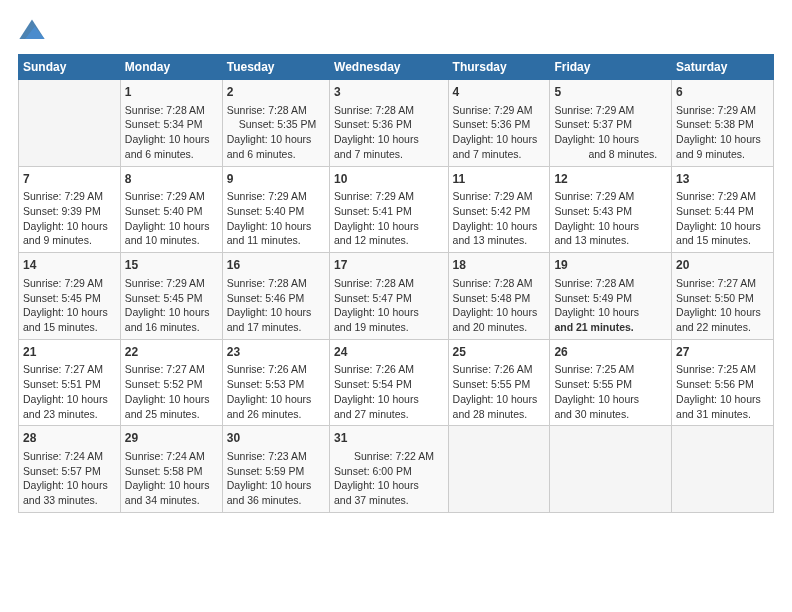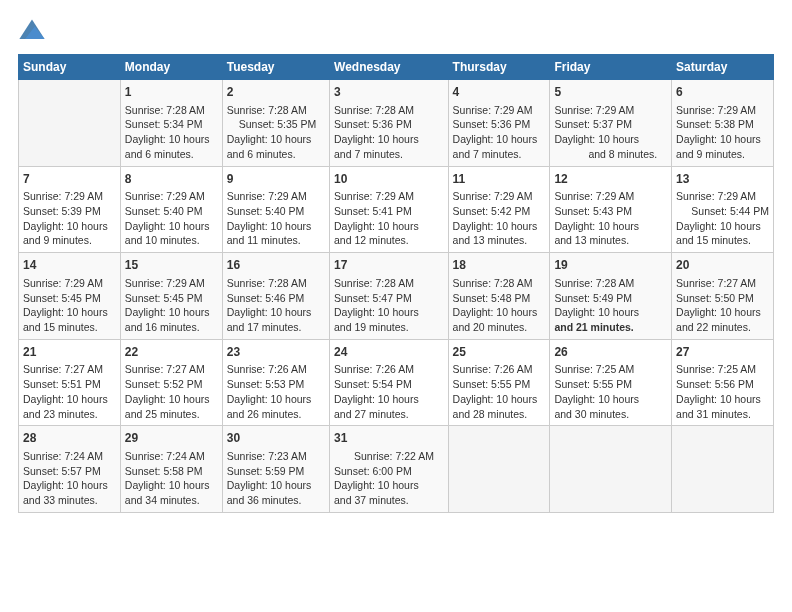--- a/index.html
+++ b/index.html
@@ -167,21 +167,21 @@
             <span style="display: block;">Sunrise: 7:29 AM</span>
             <span style="display: block;">Sunset: 5:38 PM</span>
             <span style="display: block;">Daylight: 10 hours</span>
             <span style="display: block;">and 9 minutes.</span>
           </td>
         </tr>
         <tr>
           <td>
             <span class="day-number">7</span>
             <span style="display: block;">Sunrise: 7:29 AM</span>
-            <span style="display: block;">Sunset: 5:39 PM</span>
+            <span style="display: block;">Sunset: 9:39 PM</span>
             <span style="display: block;">Daylight: 10 hours</span>
             <span style="display: block;">and 9 minutes.</span>
           </td>
           <td>
             <span class="day-number">8</span>
             <span style="display: block;">Sunrise: 7:29 AM</span>
             <span style="display: block;">Sunset: 5:40 PM</span>
             <span style="display: block;">Daylight: 10 hours</span>
             <span style="display: block;">and 10 minutes.</span>
           </td>
@@ -209,21 +209,21 @@
           <td>
             <span class="day-number">12</span>
             <span style="display: block;">Sunrise: 7:29 AM</span>
             <span style="display: block;">Sunset: 5:43 PM</span>
             <span style="display: block;">Daylight: 10 hours</span>
             <span style="display: block;">and 13 minutes.</span>
           </td>
           <td>
             <span class="day-number">13</span>
             <span style="display: block;">Sunrise: 7:29 AM</span>
-            <span style="display: block; text-align: right;">Sunset: 5:44 PM</span>
+            <span style="display: block;">Sunset: 5:44 PM</span>
             <span style="display: block;">Daylight: 10 hours</span>
             <span style="display: block;">and 15 minutes.</span>
           </td>
         </tr>
         <tr>
           <td>
             <span class="day-number">14</span>
             <span style="display: block;">Sunrise: 7:29 AM</span>
             <span style="display: block;">Sunset: 5:45 PM</span>
             <span style="display: block;">Daylight: 10 hours</span>

